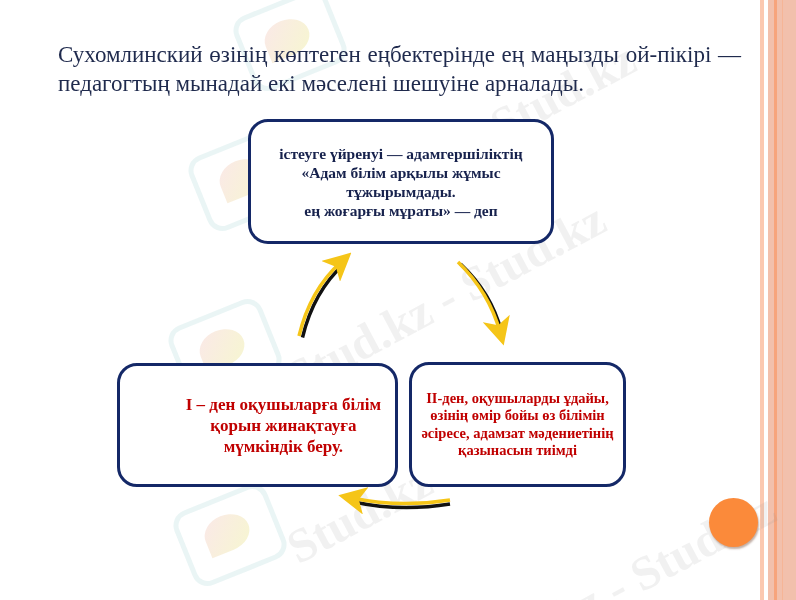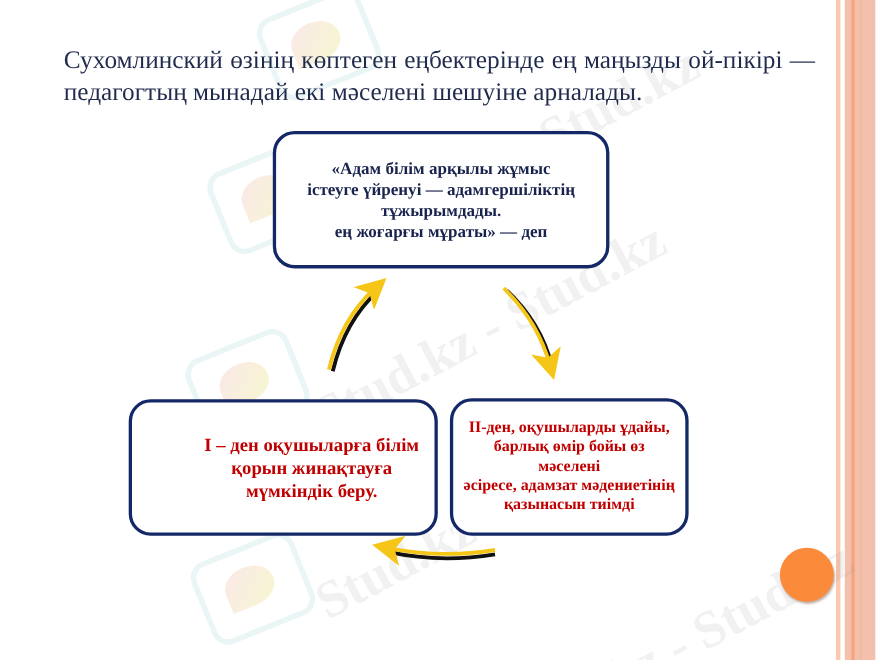--- a/index.html
+++ b/index.html
@@ -56,37 +56,37 @@
   <path d="M459,263 Q490,292 500,331" stroke="#111" stroke-width="3.5" fill="none" transform="translate(1.5,1)"></path>
   <path d="M450,502 Q400,510 354,500" stroke="#111" stroke-width="3.5" fill="none" transform="translate(0,2)"></path>
 
   <path d="M299,336 Q310,290 341,262" stroke="#f5c518" stroke-width="3.5" fill="none" marker-end="url(#ah)"></path>
   <path d="M458,262 Q489,292 500,332" stroke="#f5c518" stroke-width="3.5" fill="none" marker-end="url(#ah)"></path>
   <path d="M450,500 Q400,508 352,498" stroke="#f5c518" stroke-width="3.5" fill="none" marker-end="url(#ah)"></path>
 </svg>
 
 <div class="box box-top">
   <div>
+    <span>істеуге үйренуі — адамгершіліктің</span>
     <span>«Адам білім арқылы жұмыс</span>
-    <span>істеуге үйренуі — адамгершіліктің</span>
     <span>тұжырымдады.</span>
     <span>ең жоғарғы мұраты» — деп</span>
   </div>
 </div>
 
 <div class="box box-left">
   <div>
     <span>I – ден оқушыларға білім</span>
     <span>қорын жинақтауға</span>
     <span>мүмкіндік беру.</span>
   </div>
 </div>
 
 <div class="box box-right">
   <div>
     <span>II-ден, оқушыларды ұдайы,</span>
-    <span>барлық өмір бойы өз мәселені</span>
+    <span>өзінің өмір бойы өз білімін</span>
     <span>әсіресе, адамзат мәдениетінің</span>
     <span>қазынасын тиімді</span>
   </div>
 </div>
 
 <div class="circle"></div>
 
 </body></html>

